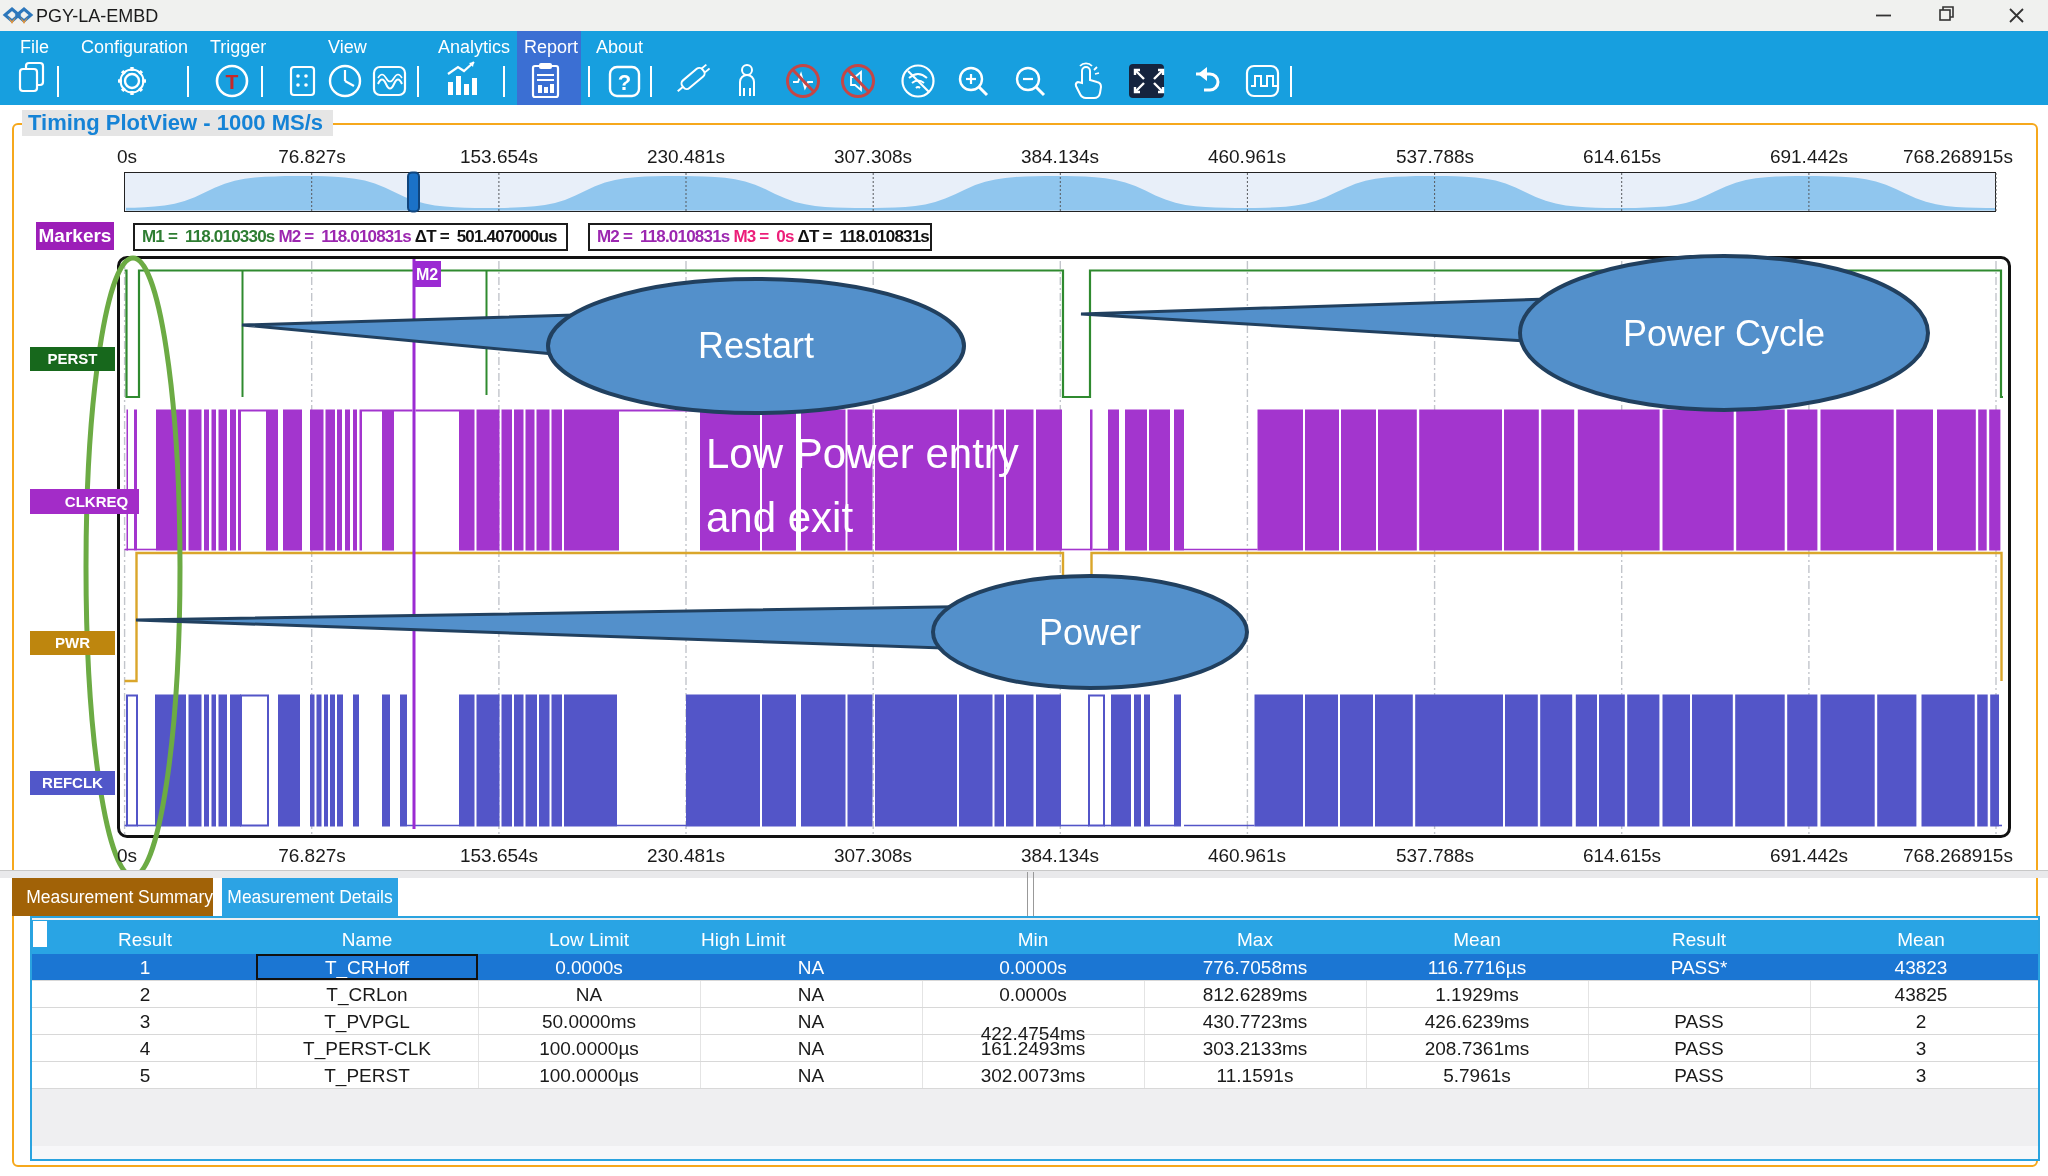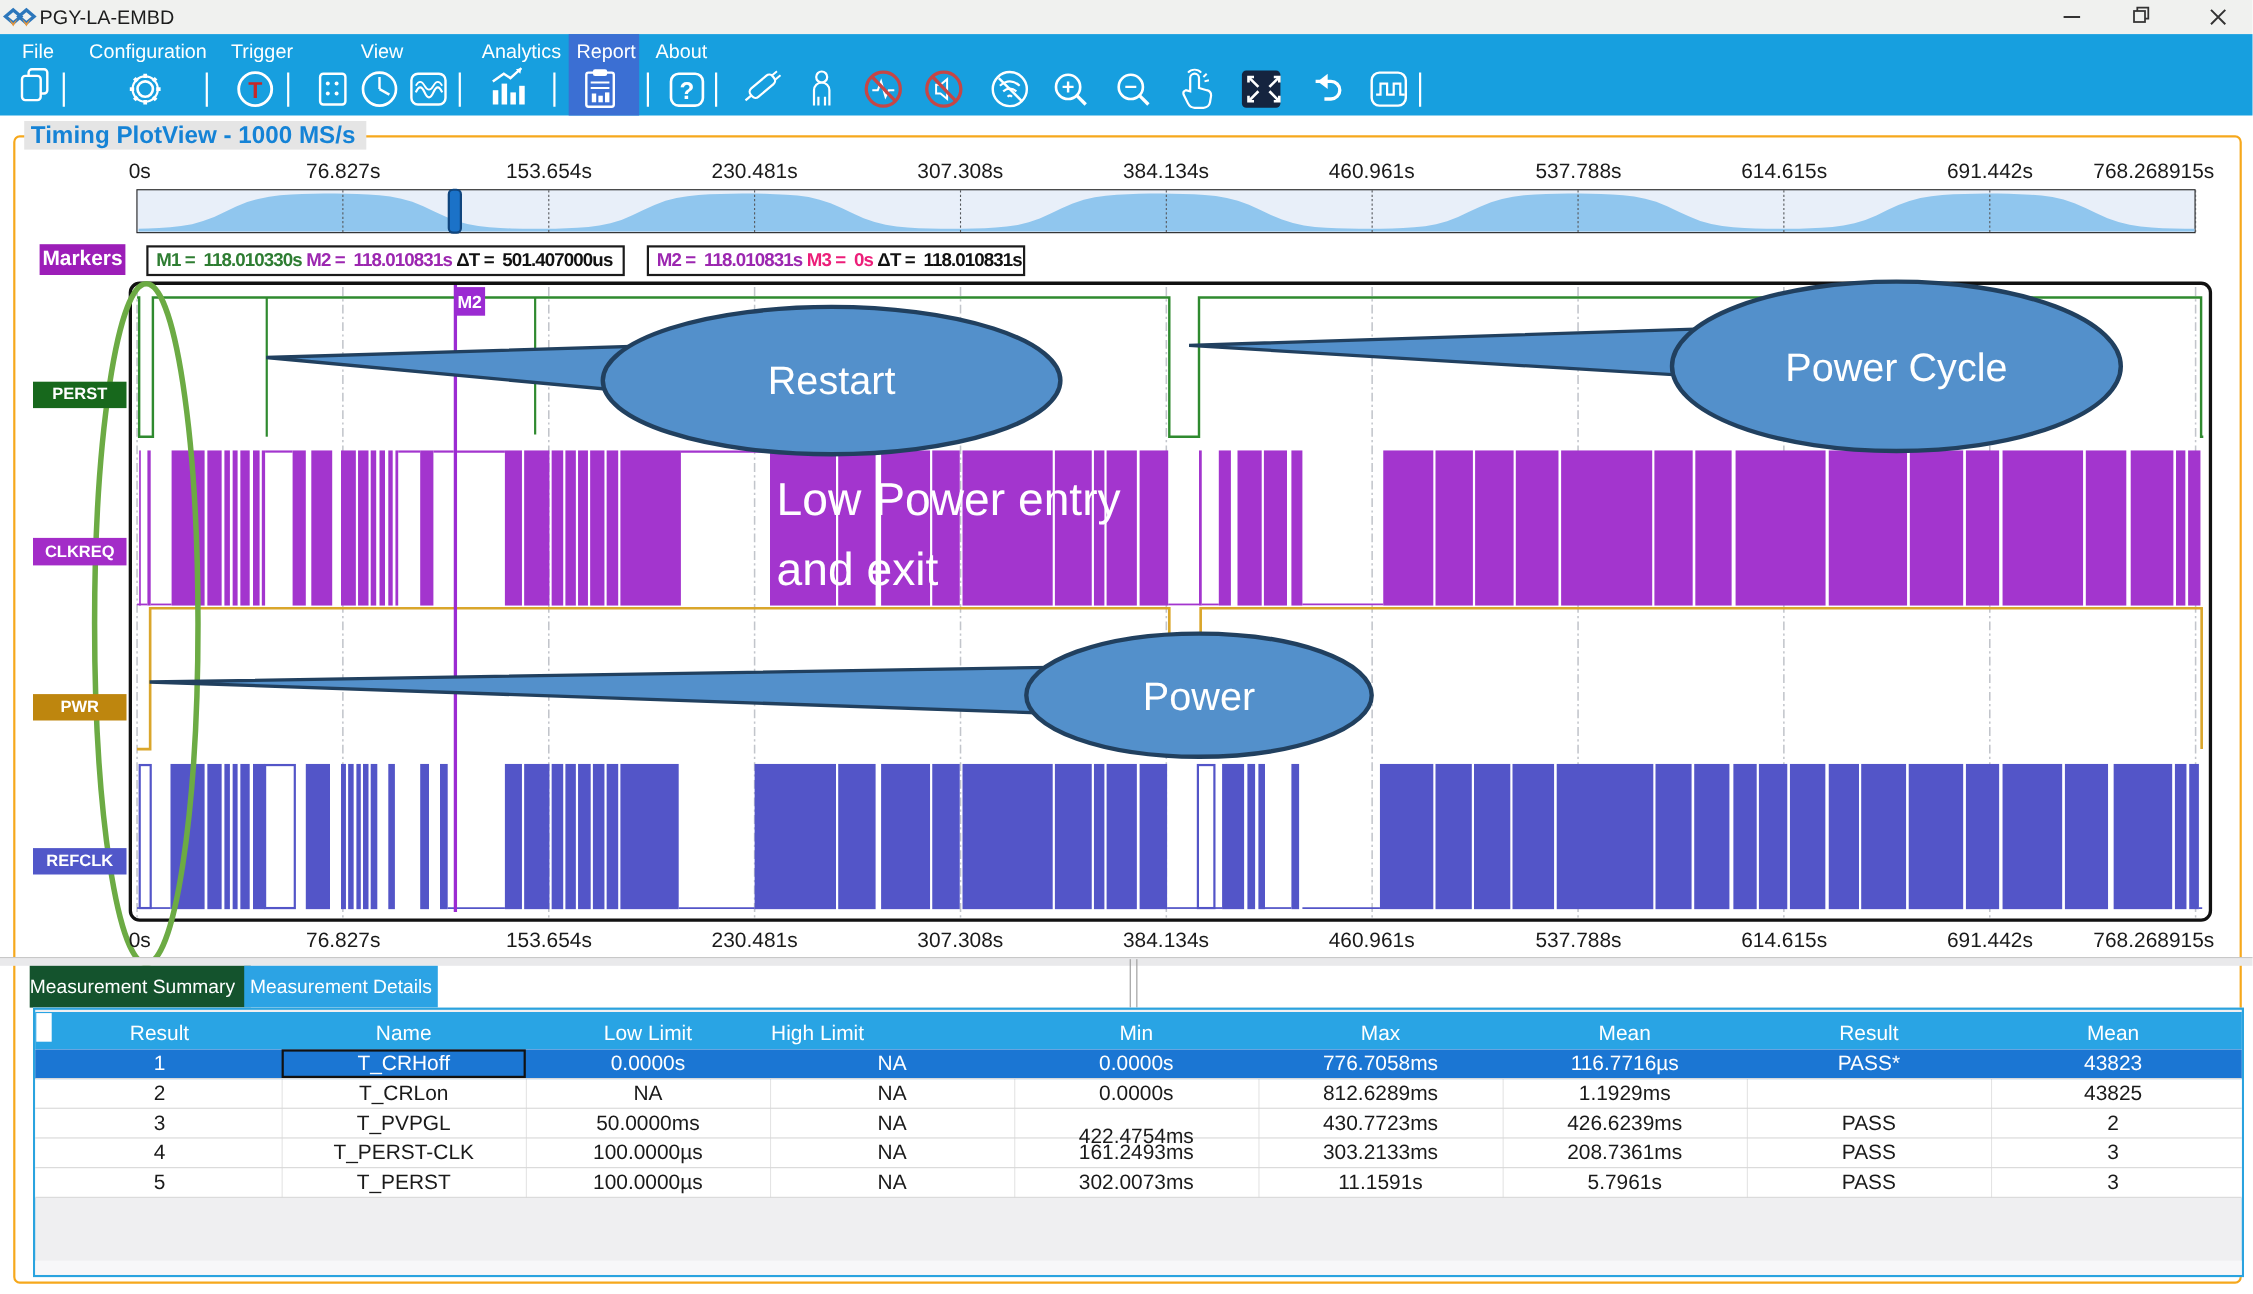--- a/index.html
+++ b/index.html
@@ -318,40 +318,40 @@
       <ellipse cx="756" cy="346" rx="208" ry="67" fill="#5390CB" stroke="#21405F" stroke-width="4"></ellipse>
       <text x="756" y="358" fill="#fff" font-size="36" text-anchor="middle">Restart</text>
       <polygon points="1081,314 1610,297 1610,346" fill="#5390CB" stroke="#21405F" stroke-width="3"></polygon>
       <ellipse cx="1724" cy="333" rx="204" ry="77" fill="#5390CB" stroke="#21405F" stroke-width="4"></ellipse>
       <text x="1724" y="346" fill="#fff" font-size="36" text-anchor="middle">Power Cycle</text>
       <polygon points="136,620 1000,606 1000,650" fill="#5390CB" stroke="#21405F" stroke-width="3"></polygon>
       <ellipse cx="1090" cy="632" rx="157" ry="56" fill="#5390CB" stroke="#21405F" stroke-width="4"></ellipse>
       <text x="1090" y="645" fill="#fff" font-size="36" text-anchor="middle">Power</text>
     </svg>
   <div style="position:absolute;left:30px;top:347px;width:85px;height:24px;background:#17681C;color:#fff;font-size:15px;font-weight:bold;text-align:center;line-height:24px;">PERST</div>
-    <div style="position:absolute;left:30px;top:489px;width:85px;height:25px;background:#A32CC8;color:#fff;font-size:15px;font-weight:bold;text-align:center;line-height:25px;">CLKREQ</div>
+    <div style="position:absolute;left:30px;top:489px;width:85px;height:25px;background:#A32CC8;color:#fff;font-size:15px;font-weight:bold;text-align:center;line-height:25px;padding-left:24px;">CLKREQ</div>
     <div style="position:absolute;left:30px;top:631px;width:85px;height:24px;background:#BE860E;color:#fff;font-size:15px;font-weight:bold;text-align:center;line-height:24px;">PWR</div>
     <div style="position:absolute;left:30px;top:771px;width:85px;height:24px;background:#5157C9;color:#fff;font-size:15px;font-weight:bold;text-align:center;line-height:24px;">REFCLK</div>
   <div style="position:absolute;left:37px;top:845px;width:180px;text-align:center;font-size:19px;color:#1a1a1a;">0s</div>
     <div style="position:absolute;left:222px;top:845px;width:180px;text-align:center;font-size:19px;color:#1a1a1a;">76.827s</div>
     <div style="position:absolute;left:409px;top:845px;width:180px;text-align:center;font-size:19px;color:#1a1a1a;">153.654s</div>
     <div style="position:absolute;left:596px;top:845px;width:180px;text-align:center;font-size:19px;color:#1a1a1a;">230.481s</div>
     <div style="position:absolute;left:783px;top:845px;width:180px;text-align:center;font-size:19px;color:#1a1a1a;">307.308s</div>
     <div style="position:absolute;left:970px;top:845px;width:180px;text-align:center;font-size:19px;color:#1a1a1a;">384.134s</div>
     <div style="position:absolute;left:1157px;top:845px;width:180px;text-align:center;font-size:19px;color:#1a1a1a;">460.961s</div>
     <div style="position:absolute;left:1345px;top:845px;width:180px;text-align:center;font-size:19px;color:#1a1a1a;">537.788s</div>
     <div style="position:absolute;left:1532px;top:845px;width:180px;text-align:center;font-size:19px;color:#1a1a1a;">614.615s</div>
     <div style="position:absolute;left:1719px;top:845px;width:180px;text-align:center;font-size:19px;color:#1a1a1a;">691.442s</div>
     <div style="position:absolute;left:1868px;top:845px;width:180px;text-align:center;font-size:19px;color:#1a1a1a;">768.268915s</div>
 
   <div class="abs" style="left:0;top:870px;width:2048px;height:8px;background:#E9E9EB;border-top:1px solid #C8C8C8;box-sizing:border-box;"></div>
   <div class="abs" style="left:1027px;top:872px;width:1px;height:44px;background:#999;"></div>
   <div class="abs" style="left:1033px;top:872px;width:1px;height:44px;background:#999;"></div>
 
-  <div class="abs" style="left:27px;top:878px;width:201px;height:38px;background:#14532d;color:#fff;font-size:17.5px;text-align:left;line-height:38px;white-space:nowrap;">Measurement Summary</div>
+  <div class="abs" style="left:12px;top:878px;width:201px;height:38px;background:#a16207;color:#fff;font-size:17.5px;text-align:right;line-height:38px;white-space:nowrap;">Measurement Summary</div>
   <div class="abs" style="left:222px;top:878px;width:176px;height:38px;background:#2CA3E4;color:#fff;font-size:17.5px;text-align:center;line-height:38px;white-space:nowrap;">Measurement Details</div>
 
   <div style="position:absolute;left:30px;top:916px;width:2010px;height:245px;background:#EFEFF1;border:2px solid #2AA3DF;box-sizing:border-box;"></div>
     <div style="position:absolute;left:32px;top:920px;width:2006px;height:34px;background:#29A4E4;"></div>
     <div style="position:absolute;left:33px;top:921px;width:14px;height:26px;background:#fff;"></div>
     <div style="position:absolute;left:35.0px;top:929px;width:220px;text-align:center;font-size:19px;color:#fff;">Result</div>
     <div style="position:absolute;left:257.0px;top:929px;width:220px;text-align:center;font-size:19px;color:#fff;">Name</div>
     <div style="position:absolute;left:479.0px;top:929px;width:220px;text-align:center;font-size:19px;color:#fff;">Low Limit</div>
     <div style="position:absolute;left:701.0px;top:929px;width:220px;text-align:left;font-size:19px;color:#fff;">High Limit</div>
     <div style="position:absolute;left:923.0px;top:929px;width:220px;text-align:center;font-size:19px;color:#fff;">Min</div>

